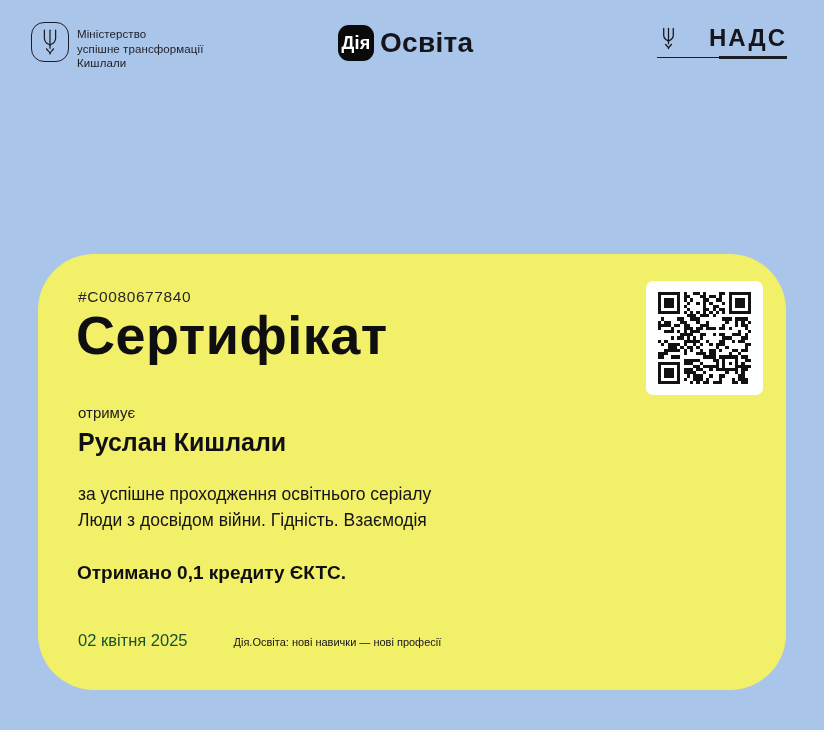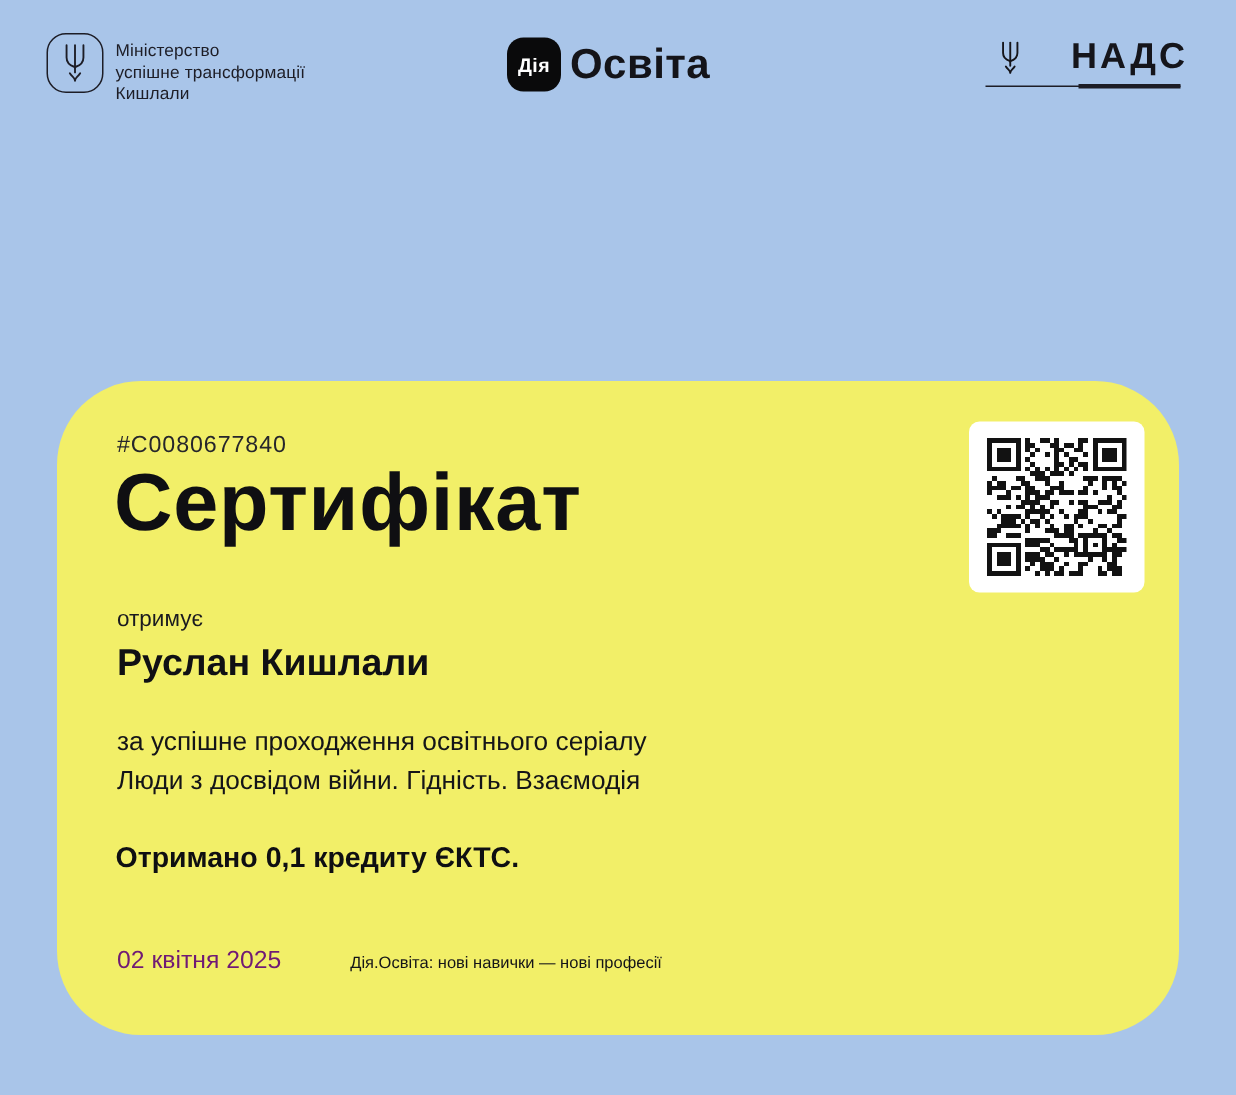--- a/index.html
+++ b/index.html
@@ -14,43 +14,43 @@
   .page{position:relative;width:824px;height:730px;background:var(--background);overflow:hidden;color:var(--text-dark);}
 
   
   .ministry-logo{position:absolute;left:31px;top:22px;width:38px;height:40px;
     border:1.4px solid #1d1d26;border-radius:13px;display:flex;align-items:center;justify-content:center;box-sizing:border-box;}
   .ministry-name{position:absolute;left:77px;top:27px;font-size:11.5px;line-height:14.5px;font-weight:500;color:#1d1d26;letter-spacing:.1px;}
   .ministry-name span{display:block;}
 
   .diia-logo{position:absolute;left:338px;top:25px;display:flex;align-items:center;}
   .diia-badge{width:36px;height:36px;background:var(--badge-black);border-radius:11px;
-    display:flex;align-items:center;justify-content:center;color:#fff;font-size:13px;font-weight:600;letter-spacing:.3px;text-align:right;}
+    display:flex;align-items:center;justify-content:center;color:#fff;font-size:18px;font-weight:600;letter-spacing:.3px;text-align:right;}
   .diia-product{margin-left:6px;font-size:28px;font-weight:700;color:#141419;letter-spacing:.3px;}
 
   .nads-logo{position:absolute;left:657px;top:24px;width:130px;height:38px;}
-  .nads-inner{display:flex;align-items:center;justify-content:flex-start;padding-left:8px;gap:28px;}
+  .nads-inner{display:flex;align-items:center;justify-content:flex-end;padding-left:8px;gap:28px;}
   .nads-label{margin-left:4px;font-size:24px;font-weight:700;letter-spacing:2px;color:#15151b;}
   .nads-line-thin{position:absolute;left:0;top:33px;width:130px;height:1.3px;background:#1d1d26;}
   .nads-line-thick{position:absolute;left:62px;top:31.5px;width:68px;height:3.6px;background:#1d1d26;}
 
   .trident{display:block;}
 
   
   .card{position:absolute;left:38px;top:254px;width:748px;height:436px;background:var(--card);border-radius:56px;}
 
   .cert-number{position:absolute;left:78px;top:288px;font-size:15.5px;font-weight:500;letter-spacing:.6px;color:#26262b;}
   .cert-title{position:absolute;left:76px;top:304px;font-size:54px;font-weight:700;letter-spacing:.5px;color:#0f0f12;}
   .recipient-label{position:absolute;left:78px;top:404px;font-size:15px;font-weight:400;color:#1a1a1f;}
   .recipient-name{position:absolute;left:78px;top:428px;font-size:25px;font-weight:700;color:#101014;}
   .description{position:absolute;left:78px;top:482px;font-size:17.5px;line-height:25.5px;font-weight:400;color:#141418;}
   .description span{display:block;}
   .credit-line{position:absolute;left:77px;top:562px;font-size:19px;font-weight:700;color:#0f0f12;}
   .bottom-row{position:absolute;left:78px;top:631px;display:flex;align-items:baseline;}
-  .cert-date{font-size:16.5px;font-weight:500;color:#701a75;}
+  .cert-date{font-size:16.5px;font-weight:500;color:#14532d;}
   .cert-tagline{margin-left:46px;font-size:11px;font-weight:500;color:#141418;}
 
   .qr-box{position:absolute;left:646px;top:281px;width:117px;height:114px;background:var(--qr-box);border-radius:7px;}
   .qr-code{position:absolute;left:12px;top:11px;right:12px;bottom:11px;}
 </style>
 </head>
 <body>
 
 <div class="page">
 

